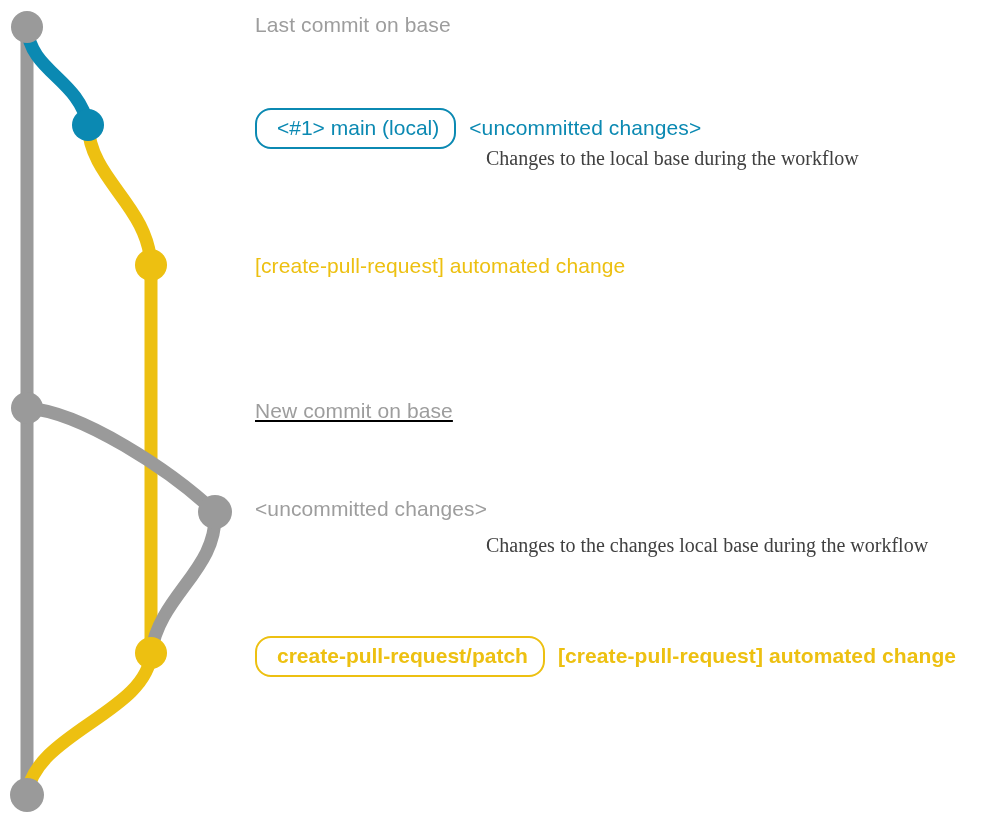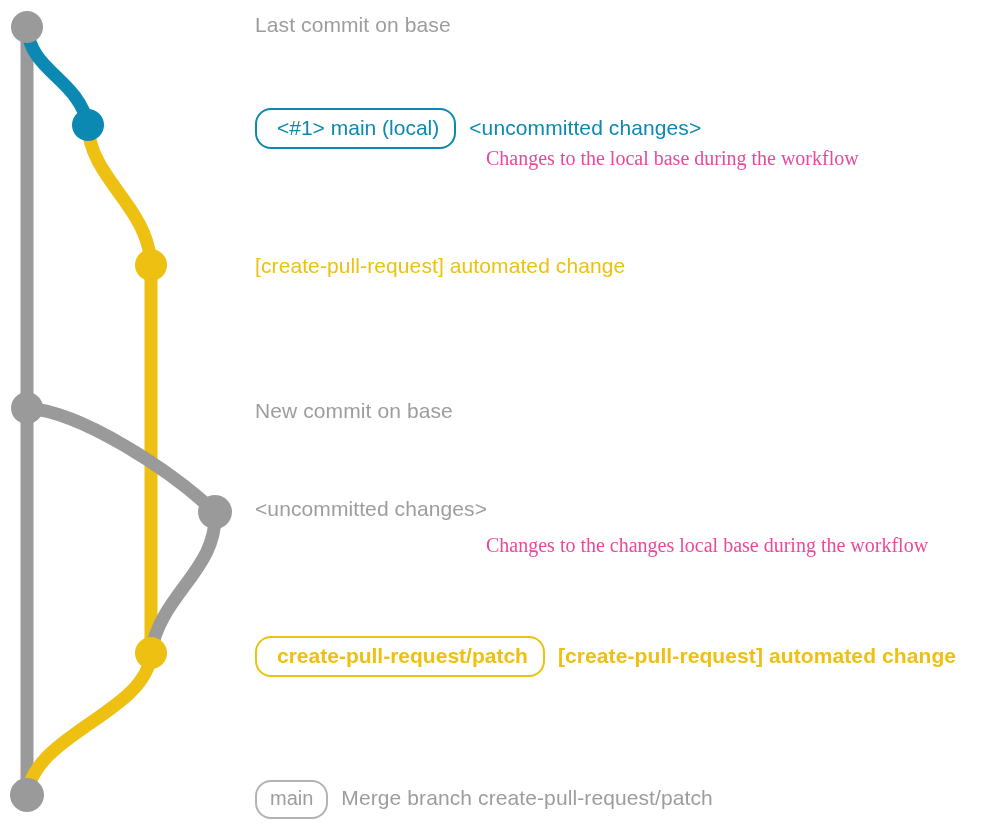--- a/index.html
+++ b/index.html
@@ -62,21 +62,21 @@
     font-size: 20px;
     padding: 6px 13px 8px 13px;
   }
 
   
   .note {
     position: absolute;
     font-family: "Liberation Serif", serif;
     font-size: 20px;
     line-height: 24px;
-    color: #ec4899;
+    color: #404040;
     white-space: nowrap;
   }
 </style>
 </head>
 <body>
 
 <div id="stage">
 
   <svg id="graph" viewBox="0 0 981 827" width="981" height="827" xmlns="http://www.w3.org/2000/svg">
 
@@ -110,32 +110,28 @@
   <div class="row" style="left:255px; top:108px;">
     <span class="pill blue">&lt;#1&gt; main (local)</span>
     <span class="subject blue">&lt;uncommitted changes&gt;</span>
   </div>
   <div class="note" style="left:486px; top:146px;">Changes to the local base during the workflow</div>
 
   <div class="row" style="left:255px; top:253px;">
     <span class="subject yellow">[create-pull-request] automated change</span>
   </div>
 
-  <div class="row" style="left:255px; top:398px;">
+  <div class="row" style="left:255px; top:398px;text-decoration:underline;">
     <span class="subject gray">New commit on base</span>
   </div>
 
   <div class="row" style="left:255px; top:496px;">
     <span class="subject gray">&lt;uncommitted changes&gt;</span>
   </div>
   <div class="note" style="left:486px; top:533px;">Changes to the changes local base during the workflow</div>
 
   <div class="row" style="left:255px; top:636px;font-weight:bold;">
     <span class="pill yellow">create-pull-request/patch</span>
     <span class="subject yellow">[create-pull-request] automated change</span>
   </div>
 
-  <div class="row" style="left:255px; top:780px;">
-    <span class="pill gray small">main</span>
-    <span class="subject gray">Merge branch create-pull-request/patch</span>
-  </div>
 
 </div>
 
 </body></html>

